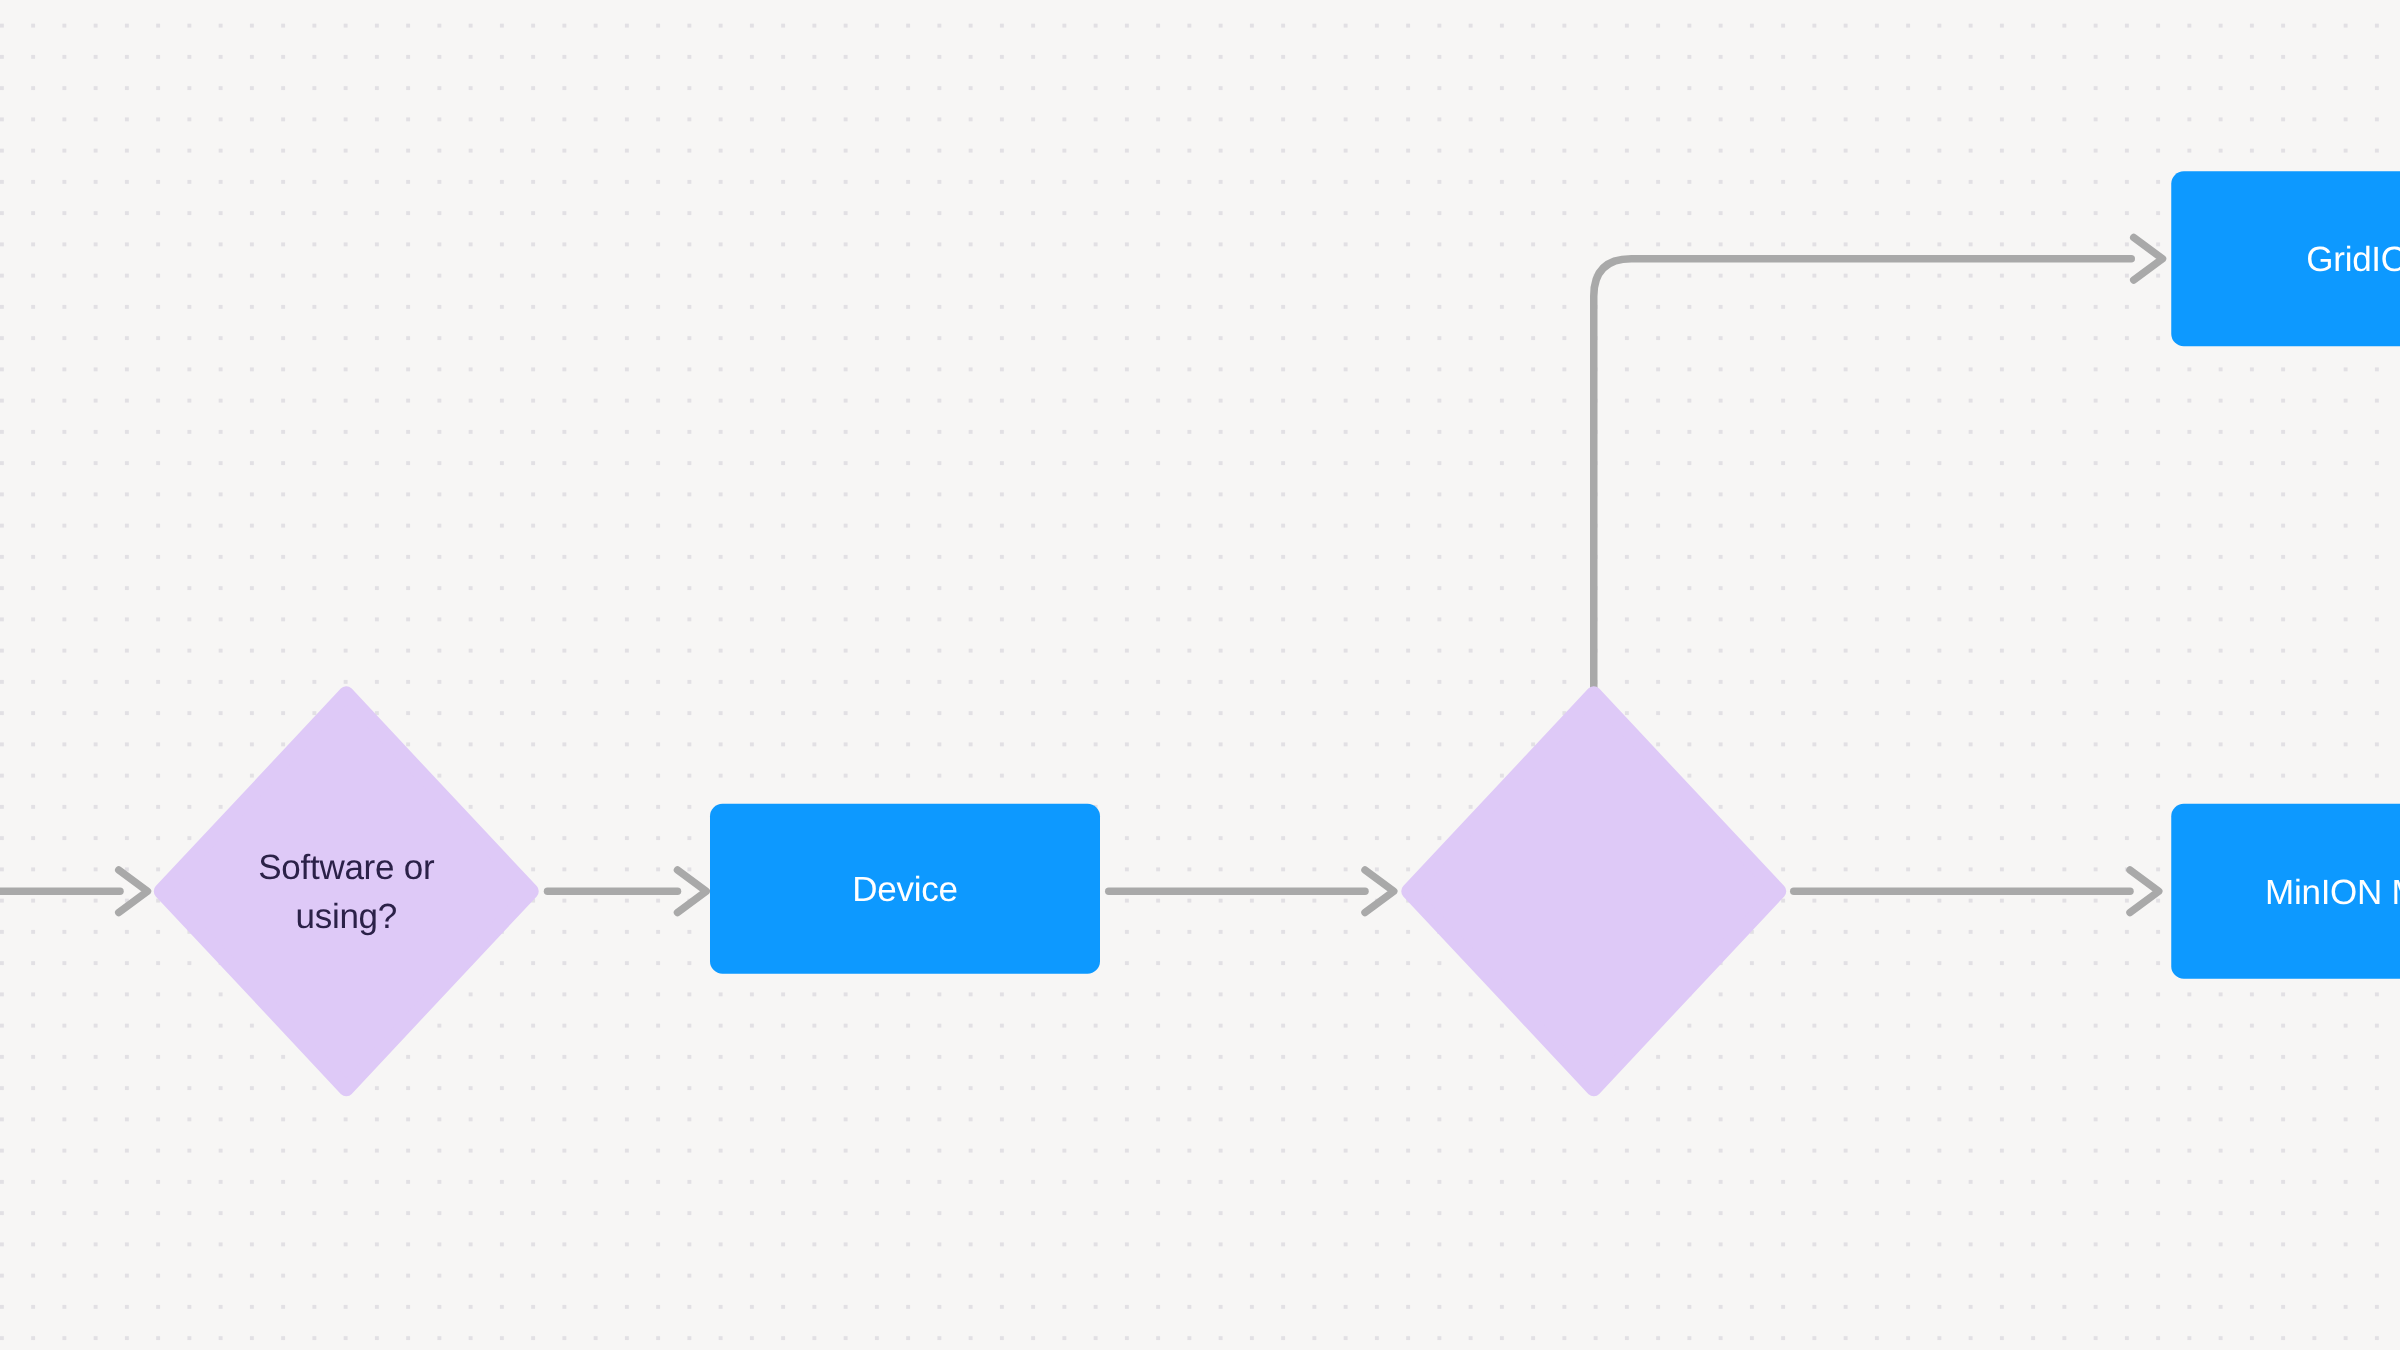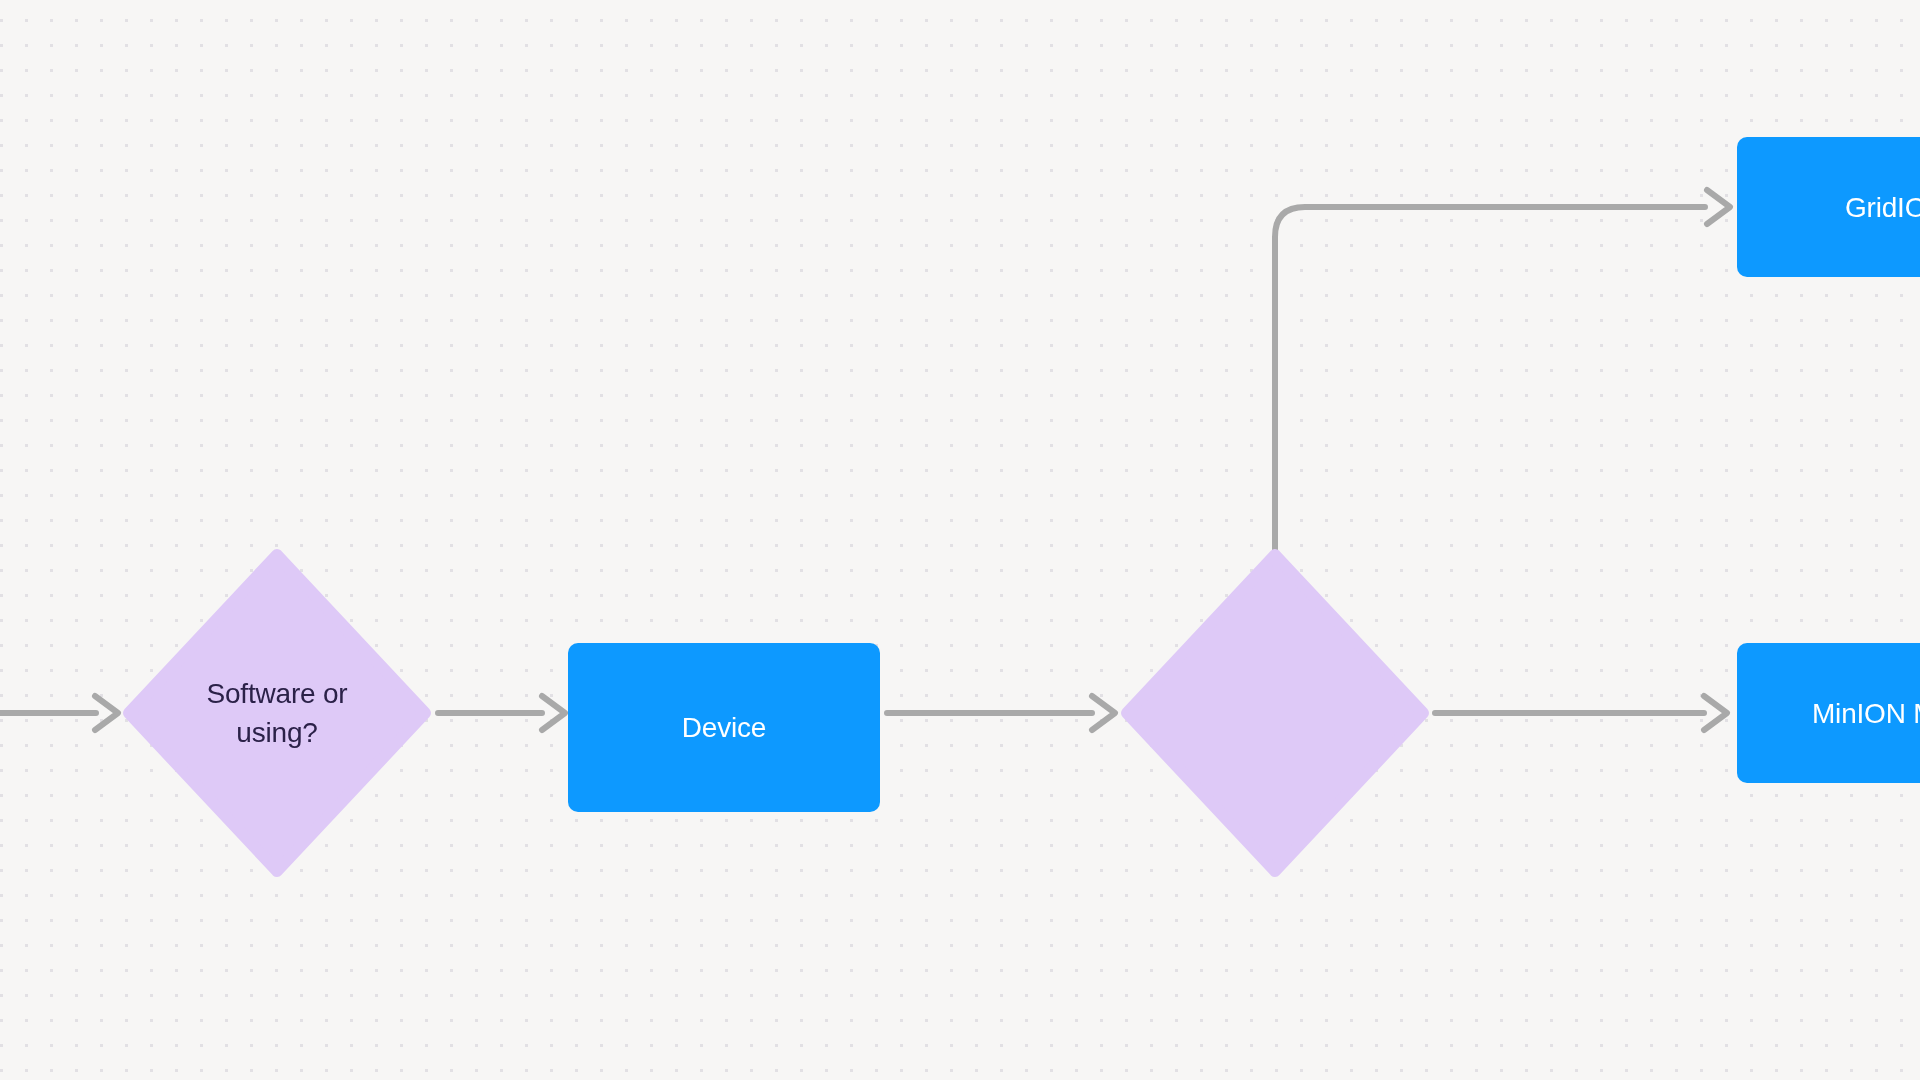--- a/index.html
+++ b/index.html
@@ -93,21 +93,21 @@
   </svg>
 
   <div class="node" style="left:122px; top:548px; width:310px; height:330px;">
     <svg class="diamond-svg" viewBox="0 0 310 330" xmlns="http://www.w3.org/2000/svg">
       <path d="M 155 7 L 303 165 L 155 323 L 7 165 Z" stroke-width="12" stroke-linejoin="round" style="fill: rgb(222, 201, 247); stroke: rgb(222, 201, 247);"></path>
     </svg>
     <div class="node-label" style="color: rgb(43, 33, 72);">Software or
 using?</div>
   </div>
 
-  <div class="node process" style="left: 568px; top: 643px; width: 312px; height: 169px; background-color: rgb(13, 153, 255);">
+  <div class="node process" style="left: 568px; top: 643px; width: 312px; height: 136px; background-color: rgb(13, 153, 255);">
     <div class="node-label" style="color: rgb(255, 255, 255);">Device</div>
   </div>
 
   <div class="node" style="left:1120px; top:548px; width:310px; height:330px;">
     <svg class="diamond-svg" viewBox="0 0 310 330" xmlns="http://www.w3.org/2000/svg">
       <path d="M 155 7 L 303 165 L 155 323 L 7 165 Z" stroke-width="12" stroke-linejoin="round" style="fill: rgb(222, 201, 247); stroke: rgb(222, 201, 247);"></path>
     </svg>
   </div>
 
   <div class="node process process-clipped" style="left: 1737px; top: 137px; width: 320px; height: 140px; padding-left: 108px; box-sizing: border-box; background-color: rgb(13, 153, 255);">

